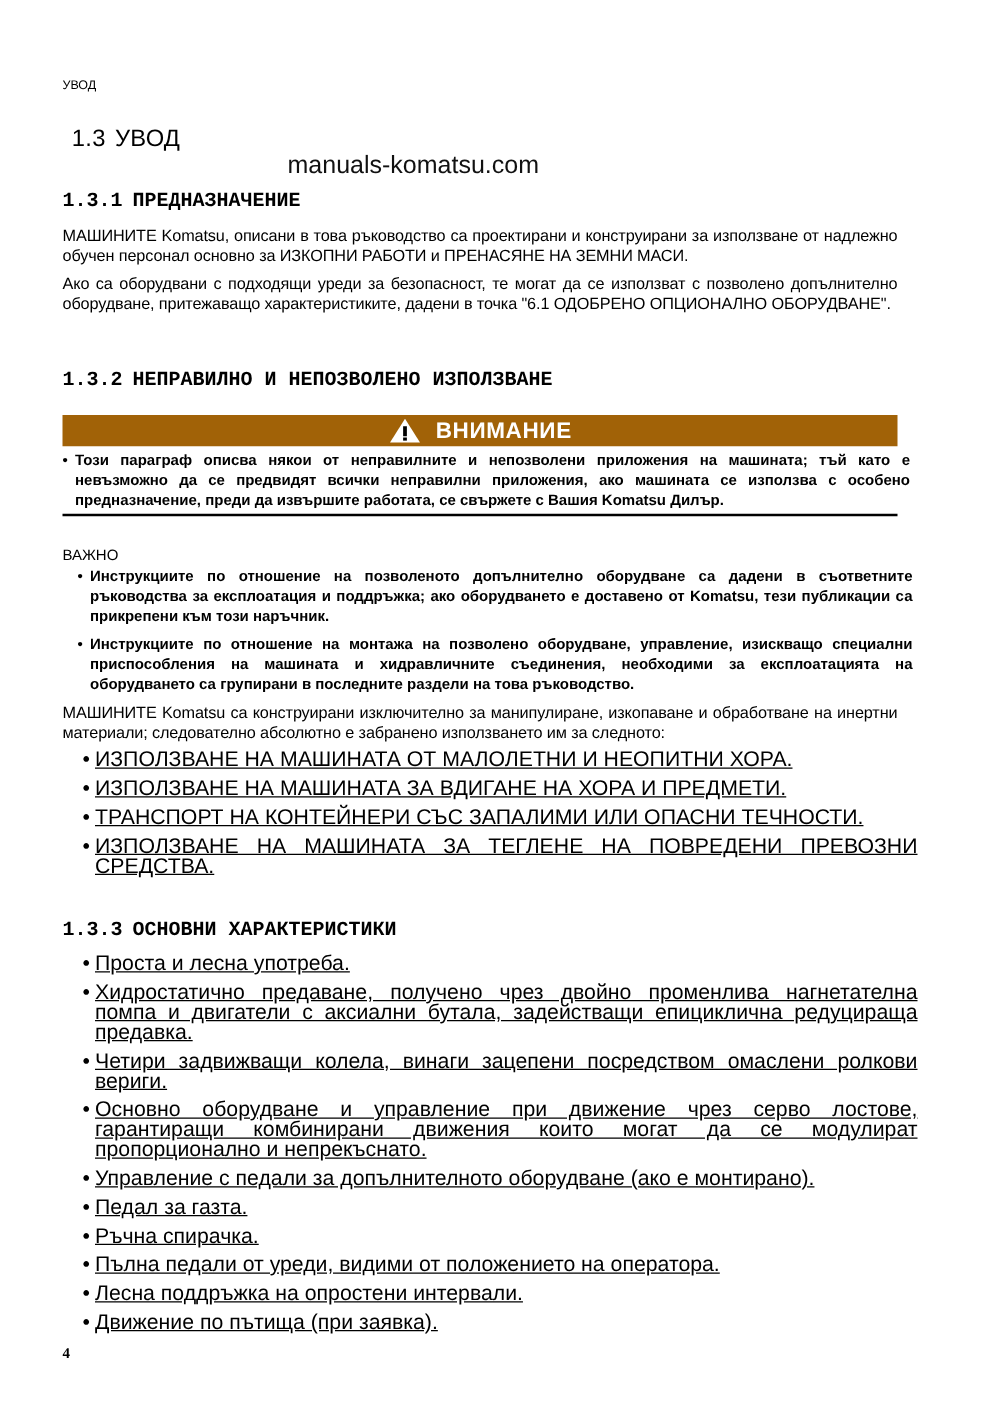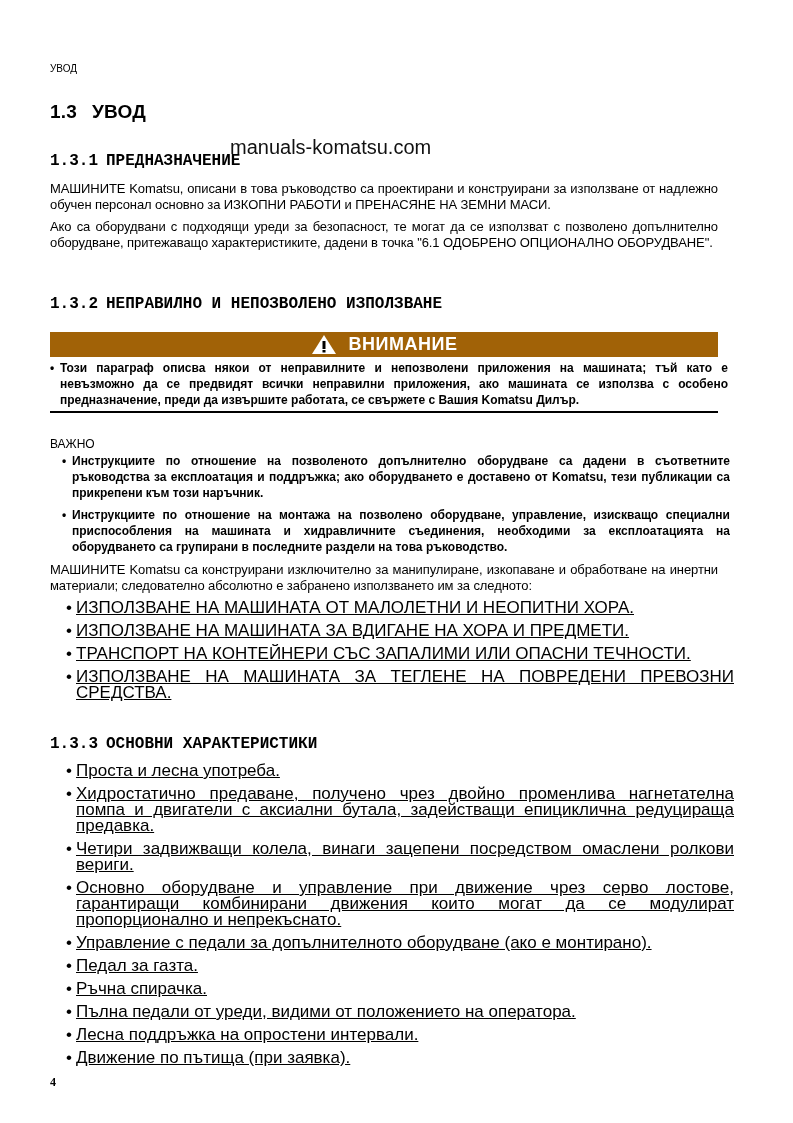--- a/index.html
+++ b/index.html
@@ -1,20 +1,20 @@
 <!DOCTYPE html>
 <html><head>
   <meta charset="utf-8">
   <style>
     html, body { margin: 0; padding: 0; background: #ffffff; }
     body { width: 793px; height: 1123px; position: relative; overflow: hidden; color: #000; font-family: "Liberation Sans", sans-serif; }
     .running-header { position: absolute; left: 50px; top: 63px; font-size: 10px; }
-    .h1 { position: absolute; left: 50px; top: 101px; font-size: 19px; font-weight: bold; letter-spacing: 0.2px; }
+    .h1 { position: absolute; left: 50px; top: 101px; font-size: 19px; font-weight: normal; letter-spacing: 0.2px; text-align: center; }
     .h1 .num { display: inline-block; width: 42px; }
-    .watermark { position: absolute; left: 230px; top: 136px; font-size: 20px; color: #111; }
+    .watermark { position: absolute; left: 230px; top: 121px; font-size: 20px; color: #111; }
     .h2 { position: absolute; left: 50px; font-size: 16px; font-weight: bold; font-family: Liberation Mono, monospace; }
     .h2 .num { display: inline-block; width: 56px; }
     .para { position: absolute; left: 50px; width: 668px; font-size: 13px; line-height: 16px; text-align: justify; font-family: "Liberation Sans", sans-serif; letter-spacing: -0.1px; }
     .banner { position: absolute; left: 50px; top: 332px; width: 668px; height: 25px; background: #a16207; color: #fff; display: flex; align-items: center; justify-content: center; font-weight: bold; font-size: 18px; letter-spacing: 0.5px; }
     .banner svg { margin-right: 12px; }
     .warn-body { position: absolute; left: 50px; top: 360px; width: 668px; font-size: 12px; font-weight: bold; line-height: 16px; text-align: justify; }
     .rule { position: absolute; left: 50px; top: 411px; width: 668px; height: 2px; background: #000; }
     .bullet { position: relative; padding-left: 10px; }
     .bullet::before { content: "•"; position: absolute; left: 0; top: 0; }
     .list { position: absolute; left: 66px; width: 668px; font-size: 17px; text-decoration: underline; }

